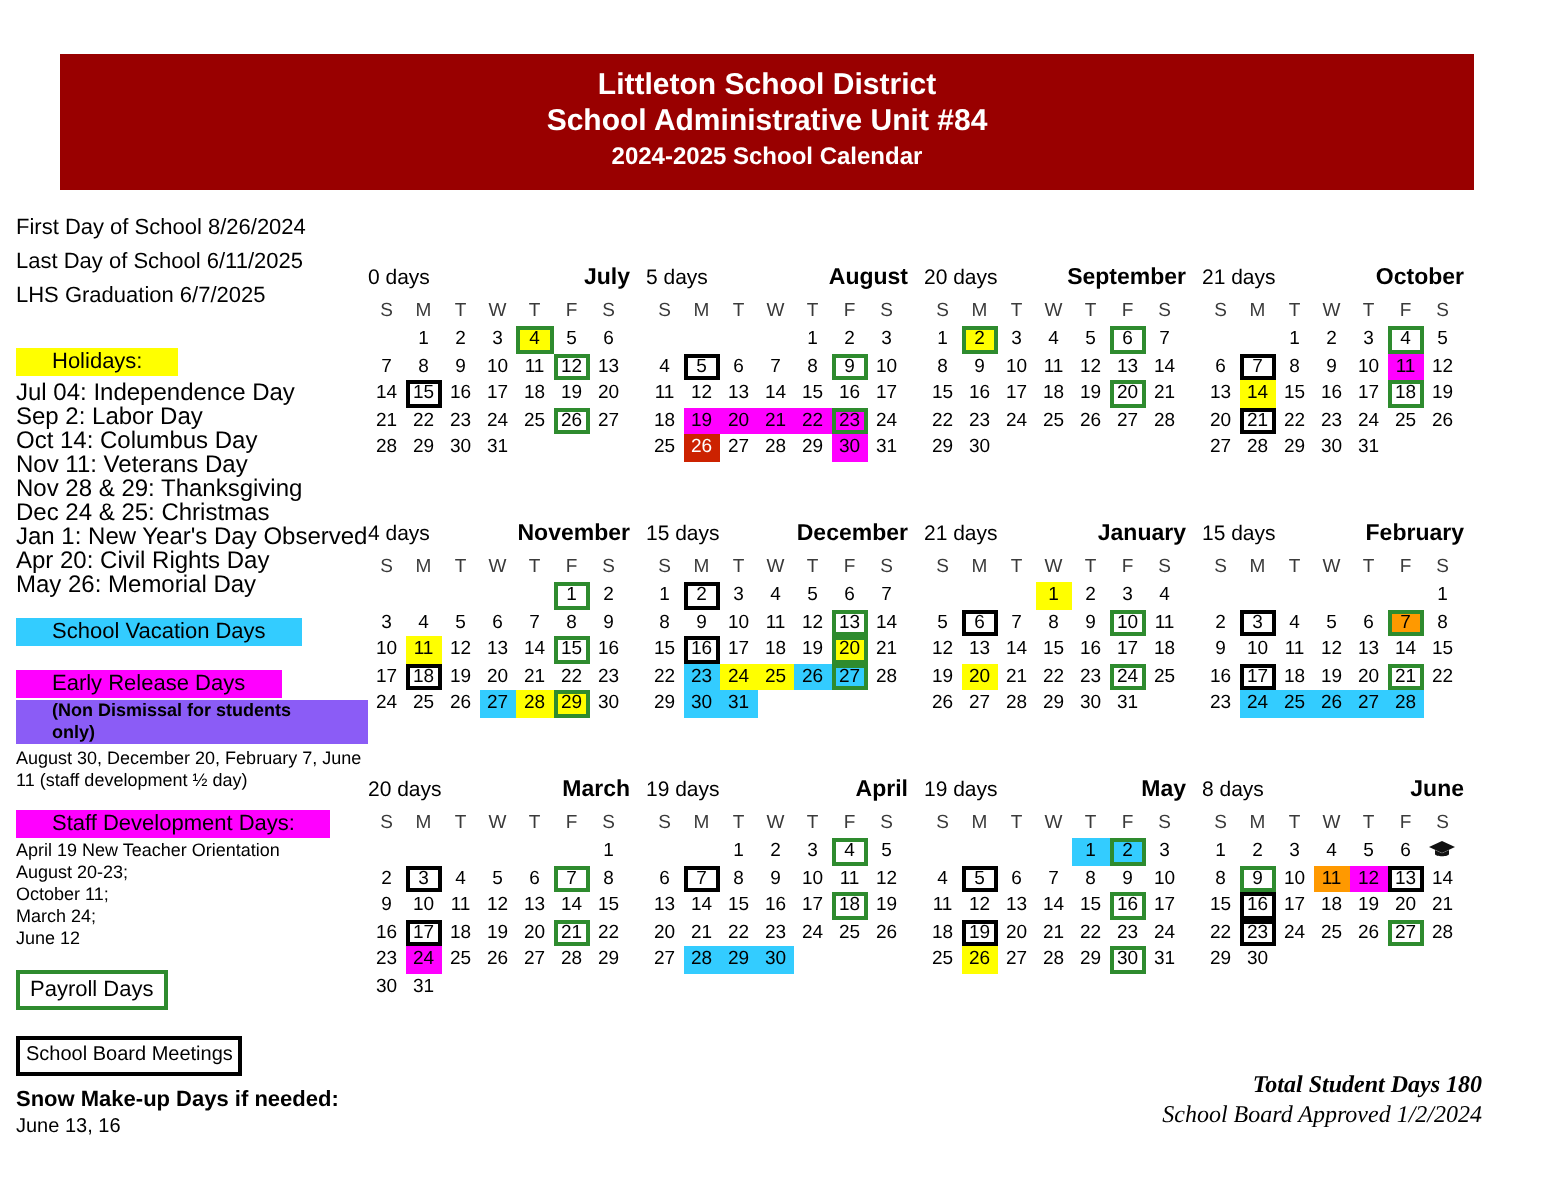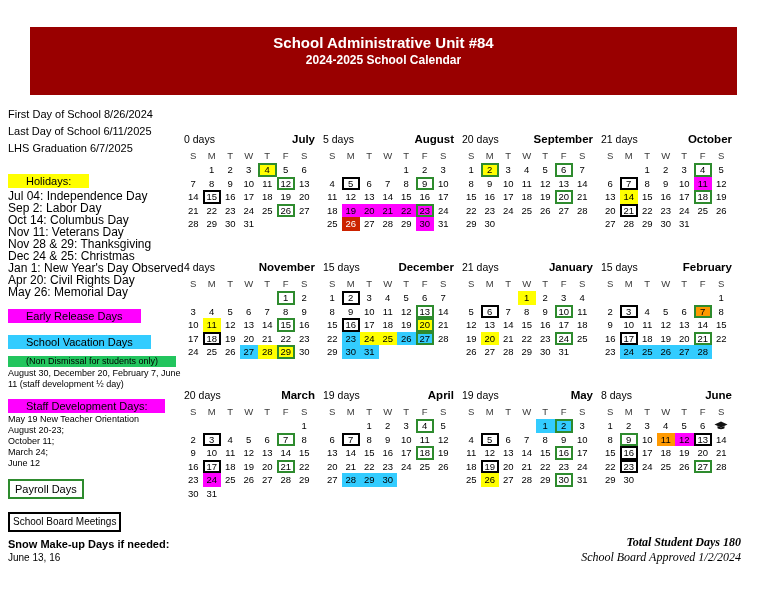--- a/index.html
+++ b/index.html
@@ -39,20 +39,21 @@
   .cell { font-size:9.5px; text-align:center; height:13.5px; line-height:13.5px; }
 
   .footer { position:absolute; right:30px; bottom:24px; text-align:right;
     font-family:"Liberation Serif", serif; font-style:italic; font-size:12px; line-height:15px; }
   .footer .total { font-weight:bold; }
 </style>
 </head>
 <body>
 
 <div class="header" style="background: rgb(153, 0, 0);">
+  <div class="l1">Littleton School District</div>
   <div class="l2">School Administrative Unit #84</div>
   <div class="l3">2024-2025 School Calendar</div>
 </div>
 
 <div class="sidebar">
   <div class="line">First Day of School 8/26/2024</div>
   <div class="line">Last Day of School 6/11/2025</div>
   <div class="line">LHS Graduation 6/7/2025</div>
 
   <div class="tagwrap gap14">
@@ -64,36 +65,36 @@
       <div class="holiday-line">Oct 14: Columbus Day</div>
       <div class="holiday-line">Nov 11: Veterans Day</div>
       <div class="holiday-line">Nov 28 &amp; 29: Thanksgiving</div>
       <div class="holiday-line">Dec 24 &amp; 25: Christmas</div>
       <div class="holiday-line">Jan 1: New Year's Day Observed</div>
       <div class="holiday-line">Apr 20: Civil Rights Day</div>
       <div class="holiday-line">May 26: Memorial Day</div>
     </div>
 
   <div class="tagwrap gap8">
+    <span class="tag" style="background: rgb(51, 204, 255);">School Vacation Days</span>
+  </div>
+
+  <div class="tagwrap gap8">
     <span class="tag" style="background: rgb(255, 0, 255);">Early Release Days</span>
   </div>
-
-  <div class="tagwrap gap8">
-    <span class="tag" style="background: rgb(51, 204, 255);">School Vacation Days</span>
-  </div>
   <div class="tagwrap">
-    <span class="tag small" style="background: #22c55e;">(Non Dismissal for students only)</span>
+    <span class="tag small" style="background: #8b5cf6; font-weight: bold;">(Non Dismissal for students only)</span>
   </div>
   <div class="detail">August 30, December 20, February 7, June 11 (staff development ½ day)</div>
 
   <div class="tagwrap gap6">
     <span class="tag" style="background: rgb(255, 0, 255);">Staff Development Days:</span>
   </div>
   <div id="staff-dev-list">
-      <div class="detail">May 19 New Teacher Orientation</div>
+      <div class="detail">April 19 New Teacher Orientation</div>
       <div class="detail">August 20-23;</div>
       <div class="detail">October 11;</div>
       <div class="detail">March 24;</div>
       <div class="detail">June 12</div>
     </div>
 
   <div class="gap10">
     <span class="boxed" style="border-color: rgb(46, 139, 46);">Payroll Days</span>
   </div>
 

